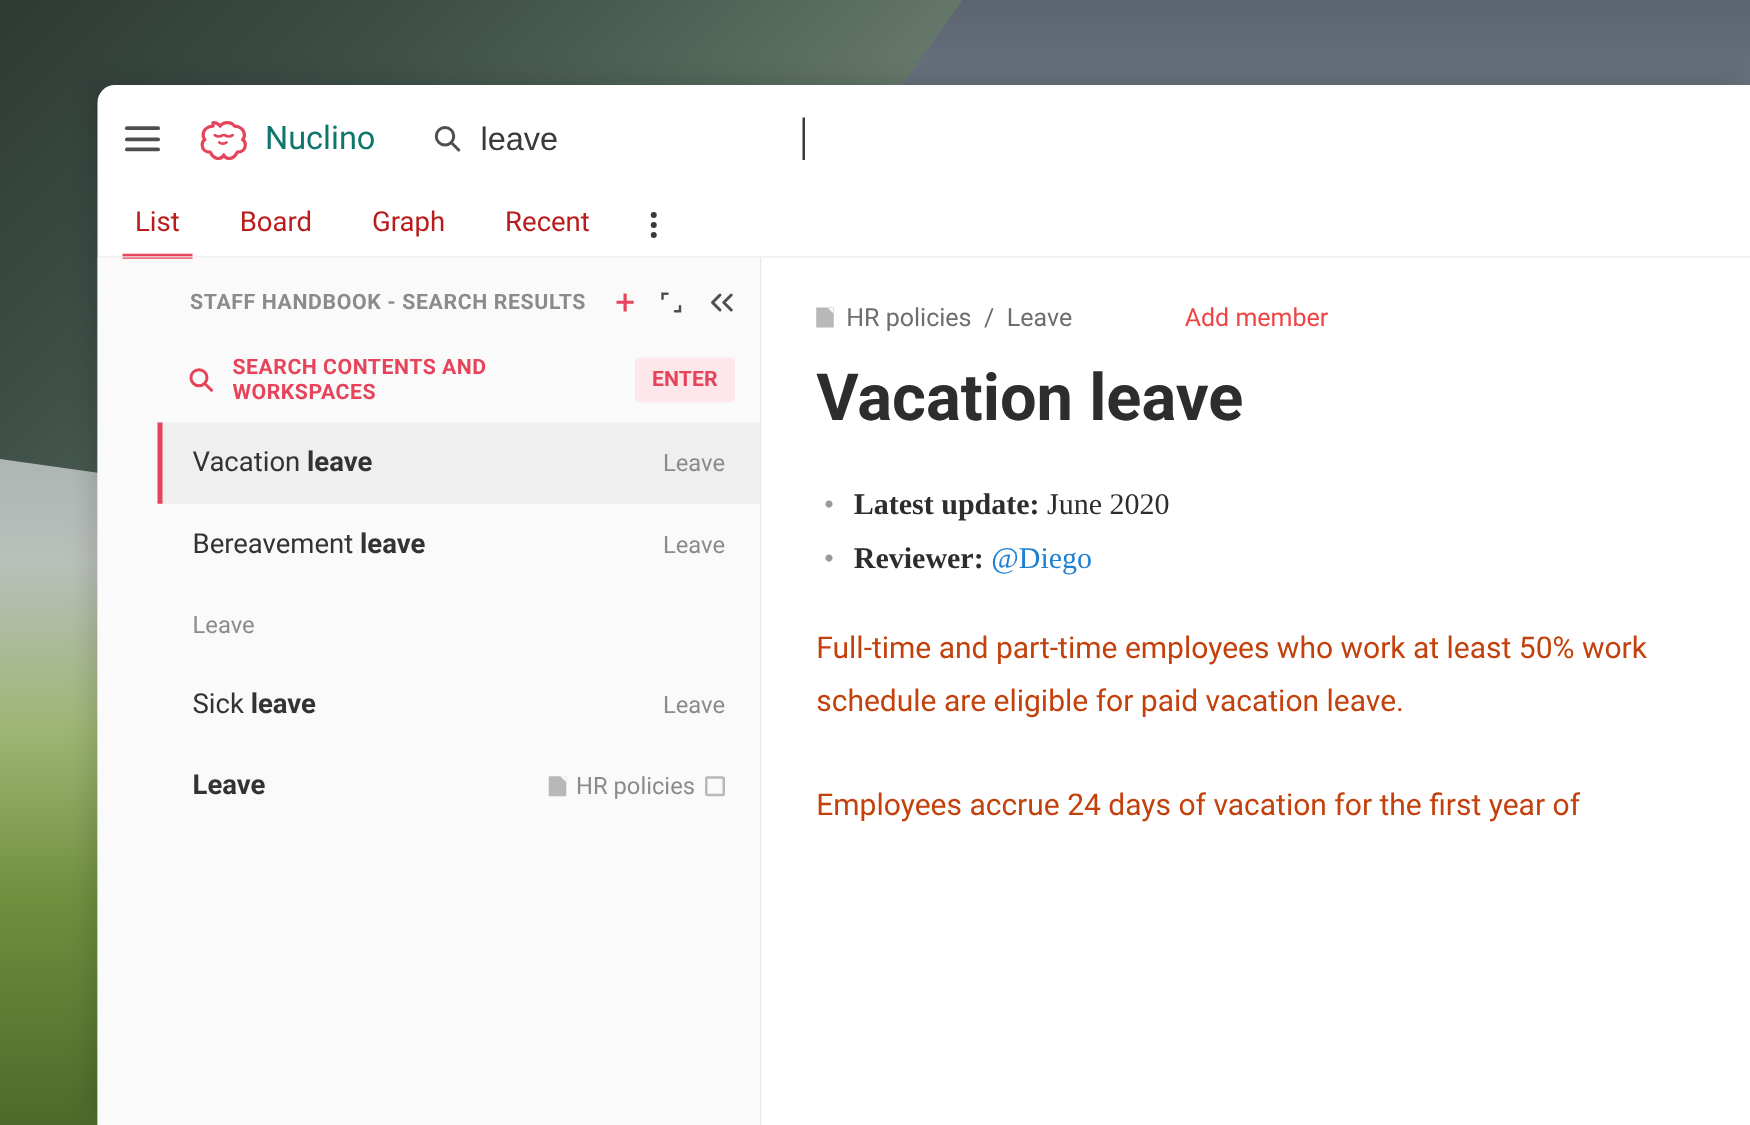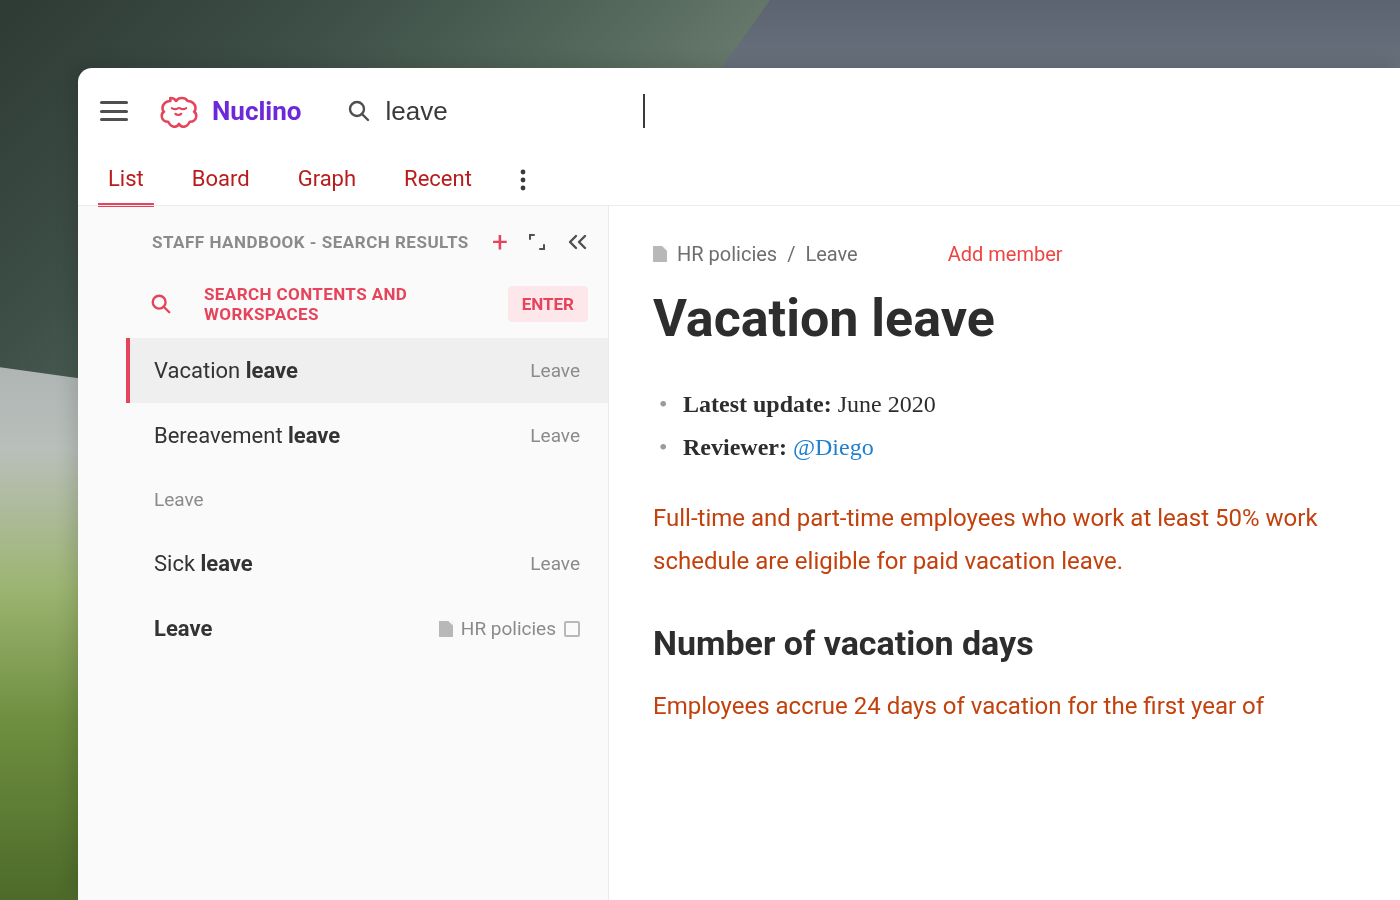--- a/index.html
+++ b/index.html
@@ -21,21 +21,21 @@
     display:flex; flex-direction:column;
     overflow:hidden;
   }
 
   
   .topbar {
     display:flex; align-items:center; height:86px; padding:0 22px; gap:28px;
   }
   .hamburger { width:28px; height:20px; display:flex; flex-direction:column; justify-content:space-between; cursor:pointer;}
   .hamburger span { display:block; height:3px; background:#4f4f4f; border-radius:2px;}
-  .brand { display:flex; align-items:center; gap:10px; color:#6d28d9; font-weight:700; font-size:26px;text-align:right; }
+  .brand { display:flex; align-items:center; gap:10px; color:#0f766e; font-weight:400; font-size:26px;text-align:right; }
   .brand svg { width:46px; height:34px; }
   .search-wrap { display:flex; align-items:center; gap:14px; margin-left:18px;}
   .search-wrap .icon-search { width:24px; height:24px; color:#4f4f4f;}
   .search-input {
     border:none; outline:none; font-size:26px; color:#3a3a3a; width:260px;
     border-right:2px solid #3a3a3a; padding-right:2px; height:34px;
   }
 
   
   .tabs-row { display:flex; align-items:center; gap:40px; padding:0 26px; height:52px; position:relative;}
@@ -49,21 +49,21 @@
   .sidebar { width:531px; background:#fafafa; border-right:1px solid #eaeaea; display:flex; flex-direction:column;padding-left:48px;}
   .content { flex:1; padding:36px 0 0 44px; color:#2f2f2f; overflow:hidden;}
 
   
   .side-head { display:flex; align-items:center; gap:18px; padding:22px 20px 14px 26px;}
   .side-head-title { flex:1; font-size:17px; font-weight:700; letter-spacing:0.5px; color:#8b8b8b; text-transform:uppercase;}
   .plus-icon { color:#e6445a; font-size:28px; font-weight:400; line-height:1; cursor:pointer;}
   .head-ctrl { width:22px; height:22px; color:#4f4f4f; cursor:pointer; display:flex; align-items:center; justify-content:center;}
 
   
-  .search-all-row { display:flex; align-items:center; gap:32px; padding:14px 20px 14px 24px; }
+  .search-all-row { display:flex; align-items:center; gap:14px; padding:14px 20px 14px 24px; }
   .search-all-row .icon-search { width:22px; height:22px; color:#e6445a;}
   .search-all-label { flex:1; color:#e6445a; font-weight:700; font-size:17px; letter-spacing:0.4px;}
   .enter-badge { background:#fde7ea; color:#e6445a; font-weight:700; font-size:17px; padding:8px 14px; border-radius:4px;}
 
   
   .result { display:flex; align-items:center; justify-content:space-between; padding:20px 28px 20px 24px; cursor:pointer; border-left:4px solid transparent;}
   .result.selected { background:#efefef; border-left-color:#e6445a;}
   .result-title { font-size:22px; color:#333333;}
   .result-title b { font-weight:700;}
   .result-cat { font-size:19px; color:#8b8b8b; display:flex; align-items:center; gap:8px;}
@@ -213,21 +213,20 @@
         </li>
         <li>
           <b>Reviewer:</b>
           <span> </span>
           <span class="mention">@Diego</span>
         </li>
       </ul>
 
       <p class="para">Full-time and part-time employees who work at least 50% work schedule are eligible for paid vacation leave.</p>
 
-      <h2 class="h2">Number of vacation days</h2>
 
       <p class="para">
         <span>Employees accrue </span><b>24 days of vacation</b><span> for the first year of</span>
       </p>
     </div>
 
   </div>
 </div>
 
 </body></html>

